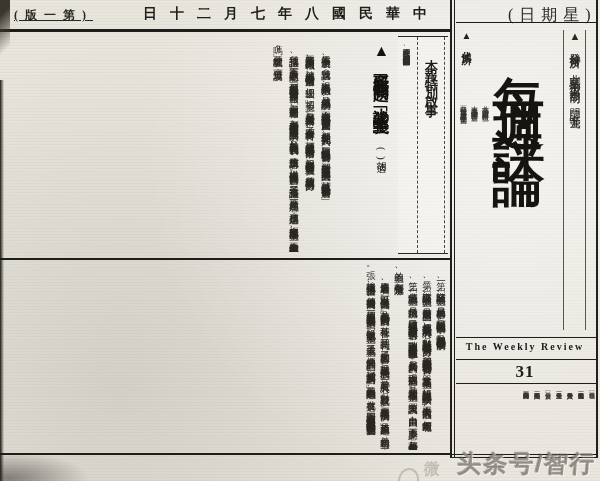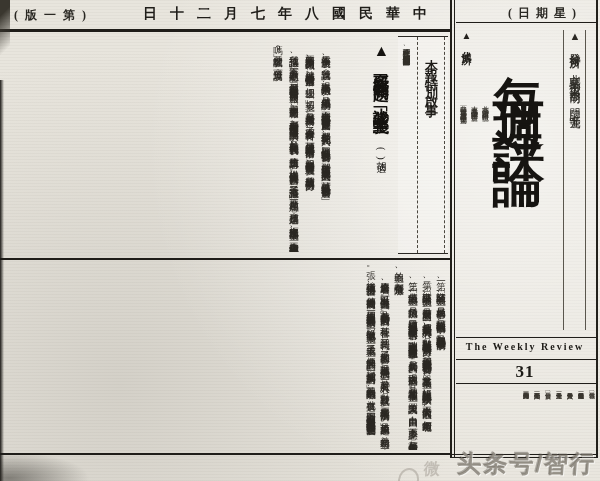--- a/index.html
+++ b/index.html
@@ -16,21 +16,21 @@
   p{margin:0;}
 
   
   .edition{font-size:12px;font-weight:bold;letter-spacing:7px;color:#2a2823;}
   .dateline{font-size:14px;font-weight:bold;letter-spacing:13px;color:#1f1d19;text-align:right;}
 
   
   .masthead-box{left:450px;top:0;width:150px;height:458px;border-left:2px solid #22201b;}
   .masthead-inner-line{left:454px;top:0;width:1px;height:458px;background:#22201b;}
   .right-edge{left:596px;top:0;width:2px;height:458px;background:#22201b;}
-  .weekday{font-size:12px;font-weight:bold;letter-spacing:6px;color:#2a2823;}
+  .weekday{font-size:16px;font-weight:normal;letter-spacing:6px;color:#2a2823;}
   .paper-title{font-size:52px;font-weight:bold;letter-spacing:26px;color:#161411;line-height:1;}
   .pub-col{font-size:11px;letter-spacing:2px;color:#2a2823;border-left:1px solid #5a564d;border-right:1px solid #5a564d;padding:0 3px;}
   .pub-label{font-weight:bold;margin-bottom:10px;}
   .pub-addr{margin-bottom:8px;}
   .agents-col{font-size:7px;letter-spacing:1px;color:#33302a;line-height:11px;}
   .agents-label{font-size:10px;font-weight:bold;letter-spacing:2px;margin-left:2px;}
   .english-title{font-size:10px;font-weight:bold;letter-spacing:2px;text-align:center;color:#1d1b17;font-family:"Liberation Serif","DejaVu Serif",serif;}
   .issue-no{font-size:17px;font-weight:bold;text-align:center;color:#1d1b17;letter-spacing:1px;}
   .price-box{font-size:6px;line-height:9px;color:#3a362f;letter-spacing:0;}
   .price-box p{margin-left:2px;}
@@ -61,21 +61,21 @@
   .wm-faint{font-family:"Liberation Sans","DejaVu Sans",sans-serif;font-size:16px;color:rgba(150,145,135,.45);font-weight:bold;display:flex;align-items:center;gap:4px;}
   .wm-circle{width:20px;height:20px;border:2px solid rgba(150,145,135,.45);border-radius:50%;}
   .wm-main{font-family:"Liberation Sans","DejaVu Sans",sans-serif;font-size:24px;font-weight:bold;
            color:rgba(125,120,110,.75);text-shadow:1px 1px 0 rgba(255,255,255,.6),-1px -1px 0 rgba(60,55,50,.35);letter-spacing:2px;}
 </style>
 </head>
 <body>
 
 <div class="page">
 
-  <div class="abs edition ink" style="left:14px;top:7px;">(版一第)</div>
+  <div class="abs edition ink" style="left:14px;top:7px;text-decoration:underline;">(版一第)</div>
   <div class="abs dateline" style="left:120px;top:5px;width:320px;">日十二月七年八國民華中</div>
   <div class="abs rule" style="left:0;top:29px;width:450px;height:3px;"></div>
 
   <div class="abs masthead-box"></div>
   <div class="abs masthead-inner-line"></div>
   <div class="abs right-edge"></div>
 
   <div class="abs weekday" style="left:508px;top:5px;">(日期星)</div>
   <div class="abs rule" style="left:456px;top:22px;width:141px;height:1px;"></div>
 

